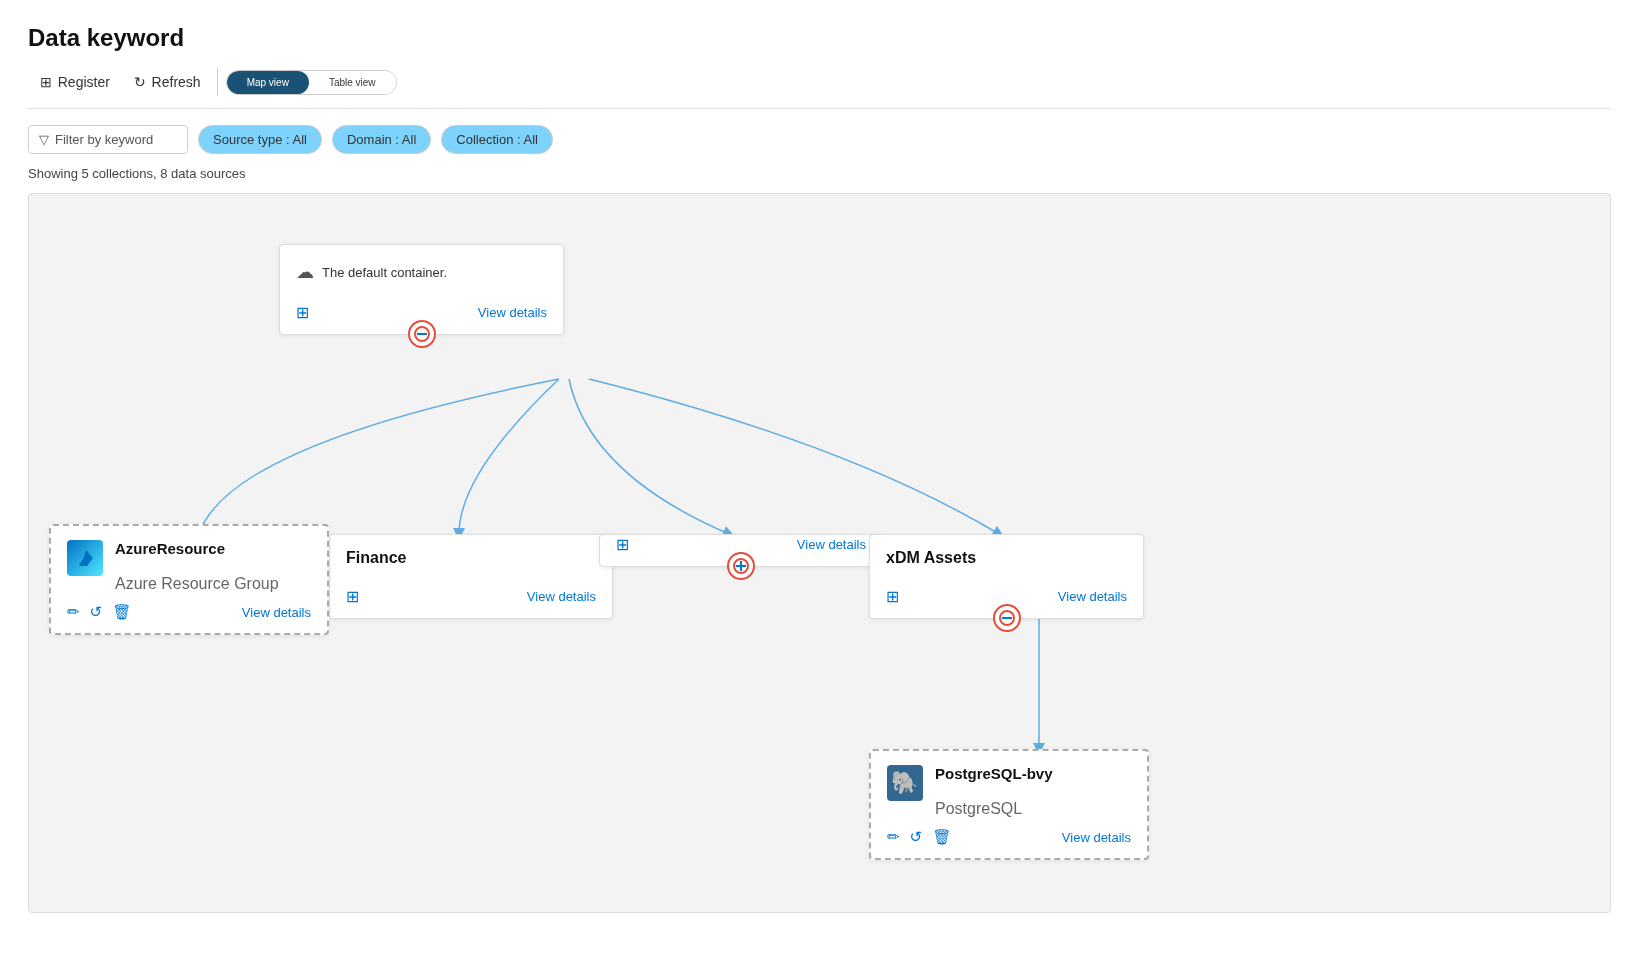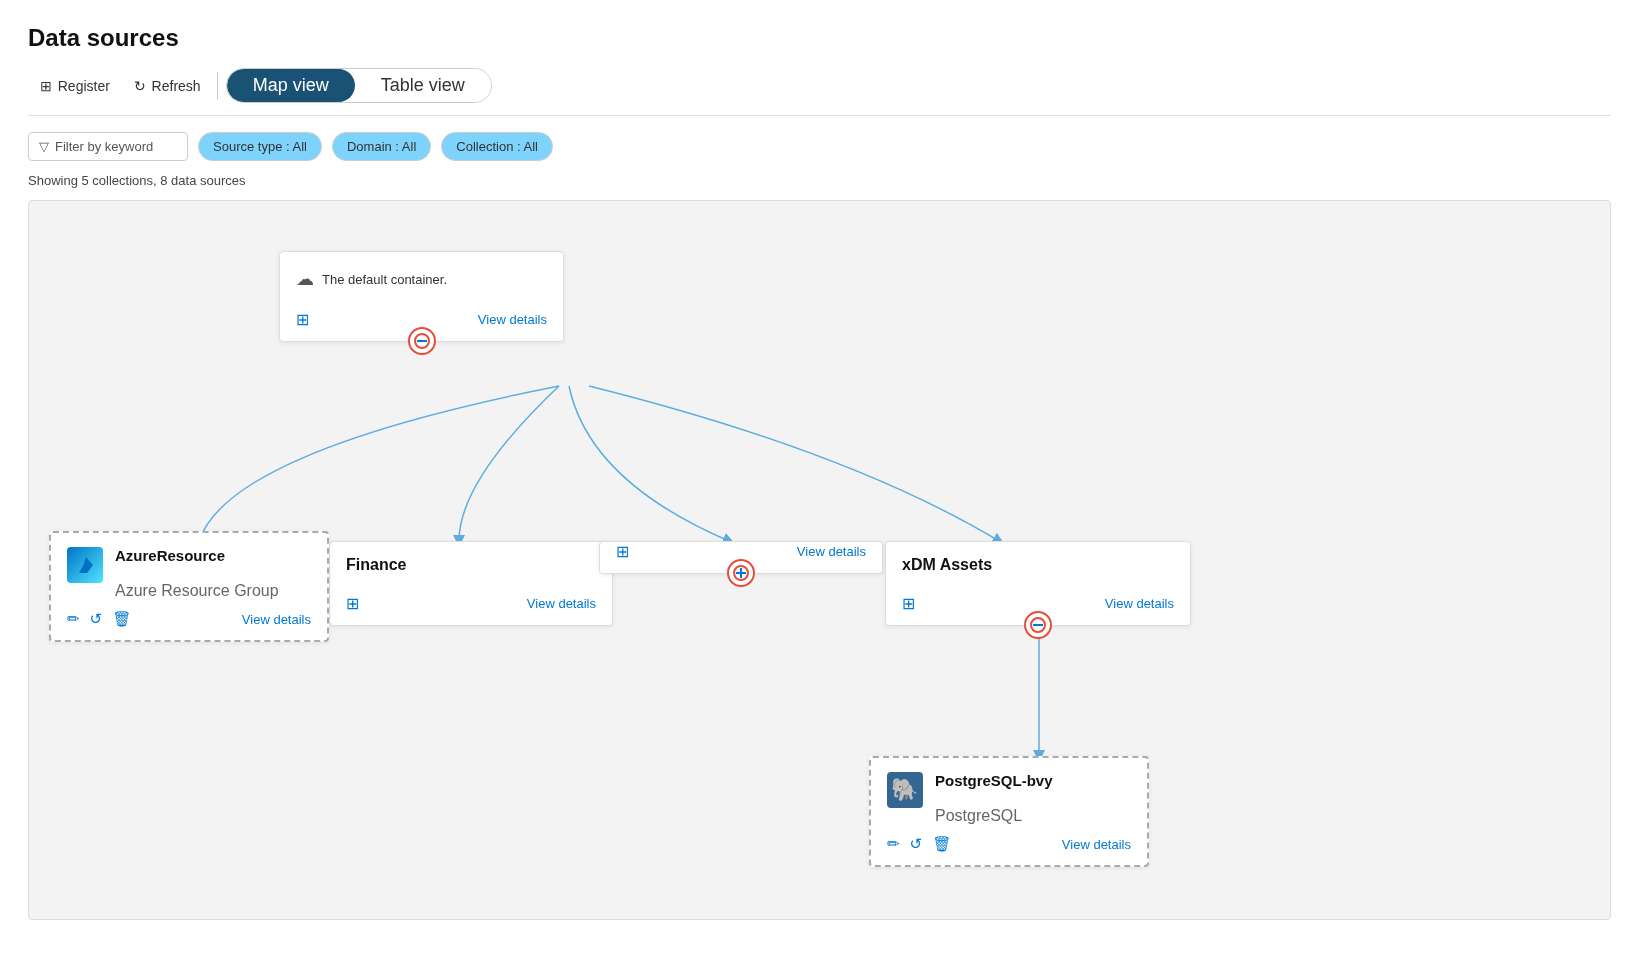--- a/index.html
+++ b/index.html
@@ -7,21 +7,21 @@
 
     .page { padding: 24px 28px; }
 
     h1 { font-size: 24px; font-weight: 600; margin-bottom: 16px; color: #111; }
 
     .toolbar { display: flex; align-items: center; gap: 0; margin-bottom: 16px; padding-bottom: 12px; border-bottom: 1px solid #e0e0e0; }
     .toolbar-btn { display: flex; align-items: center; gap: 6px; background: none; border: none; cursor: pointer; font-size: 14px; color: #333; padding: 6px 12px; }
     .toolbar-divider { width: 1px; height: 28px; background: #ccc; margin: 0 4px; }
 
     .view-toggle { display: flex; border-radius: 20px; overflow: hidden; border: 1px solid #ccc; margin-left: 4px; }
-    .view-btn { padding: 6px 26px; border: none; cursor: pointer; font-size: 18px; background: #fff; color: #333; text-align: center; }
+    .view-btn { padding: 6px 20px; border: none; cursor: pointer; font-size: 10px; background: #fff; color: #333; text-align: center; }
     .view-btn.active { background: #1a5276; color: #fff; border-radius: 18px; }
 
     .filters { display: flex; gap: 10px; align-items: center; margin-bottom: 12px; }
     .filter-input { display: flex; align-items: center; gap: 6px; border: 1px solid #ccc; border-radius: 4px; padding: 6px 10px; font-size: 13px; color: #555; background: #fff; min-width: 160px; }
     .filter-dropdown { border: 1px solid #ccc; border-radius: 20px; padding: 6px 14px; font-size: 13px; color: #333; background: #7dd3fc; cursor: pointer; }
 
     .showing-text { font-size: 13px; color: #444; margin-bottom: 12px; }
 
     .canvas { background: #f3f3f3; border: 1px solid #ddd; border-radius: 4px; position: relative; width: 100%; height: 720px; overflow: hidden; }
 
@@ -70,21 +70,21 @@
     .connector-svg { position: absolute; top: 0; left: 0; width: 100%; height: 100%; pointer-events: none; }
 
     
     .azure-icon { background: linear-gradient(135deg, #0072c6, #50e6ff); color: white; font-size: 16px; font-weight: bold; }
     .postgres-icon { background: #336791; color: #fff; font-size: 14px; }
   </style>
 </head>
 <body>
 
 <div class="page">
-  <h1>Data sources</h1>
+  <h1>Data keyword</h1>
 
   <div class="toolbar">
     <button class="toolbar-btn">
       <span>⊞</span>
       <span>Register</span>
     </button>
     <button class="toolbar-btn">
       <span>↻</span>
       <span>Refresh</span>
     </button>
@@ -165,21 +165,21 @@
 
       <div class="circle-btn plus" style="bottom:-14px; left:50%; transform:translateX(-50%);">
         <svg viewBox="0 0 16 16">
             <circle cx="8" cy="8" r="7" fill="white" stroke="#e74c3c" stroke-width="2"></circle>
             <rect x="7" y="3" width="2" height="10" fill="#0078d4"></rect>
             <rect x="3" y="7" width="10" height="2" fill="#0078d4"></rect>
           </svg>
       </div>
     </div>
 
-    <div class="card collection-card card-xdm" style="width: 306px; margin-left: 16px;">
+    <div class="card collection-card card-xdm" style="width: 275px;">
       <div class="card-body">
         <div class="card-name">xDM Assets</div>
       </div>
       <div class="card-footer">
         <span class="table-icon">⊞</span>
         <a class="view-details-link">View details</a>
       </div>
 
       <div class="circle-btn" style="bottom:-14px; left:50%; transform:translateX(-50%);">
         <svg viewBox="0 0 16 16">

